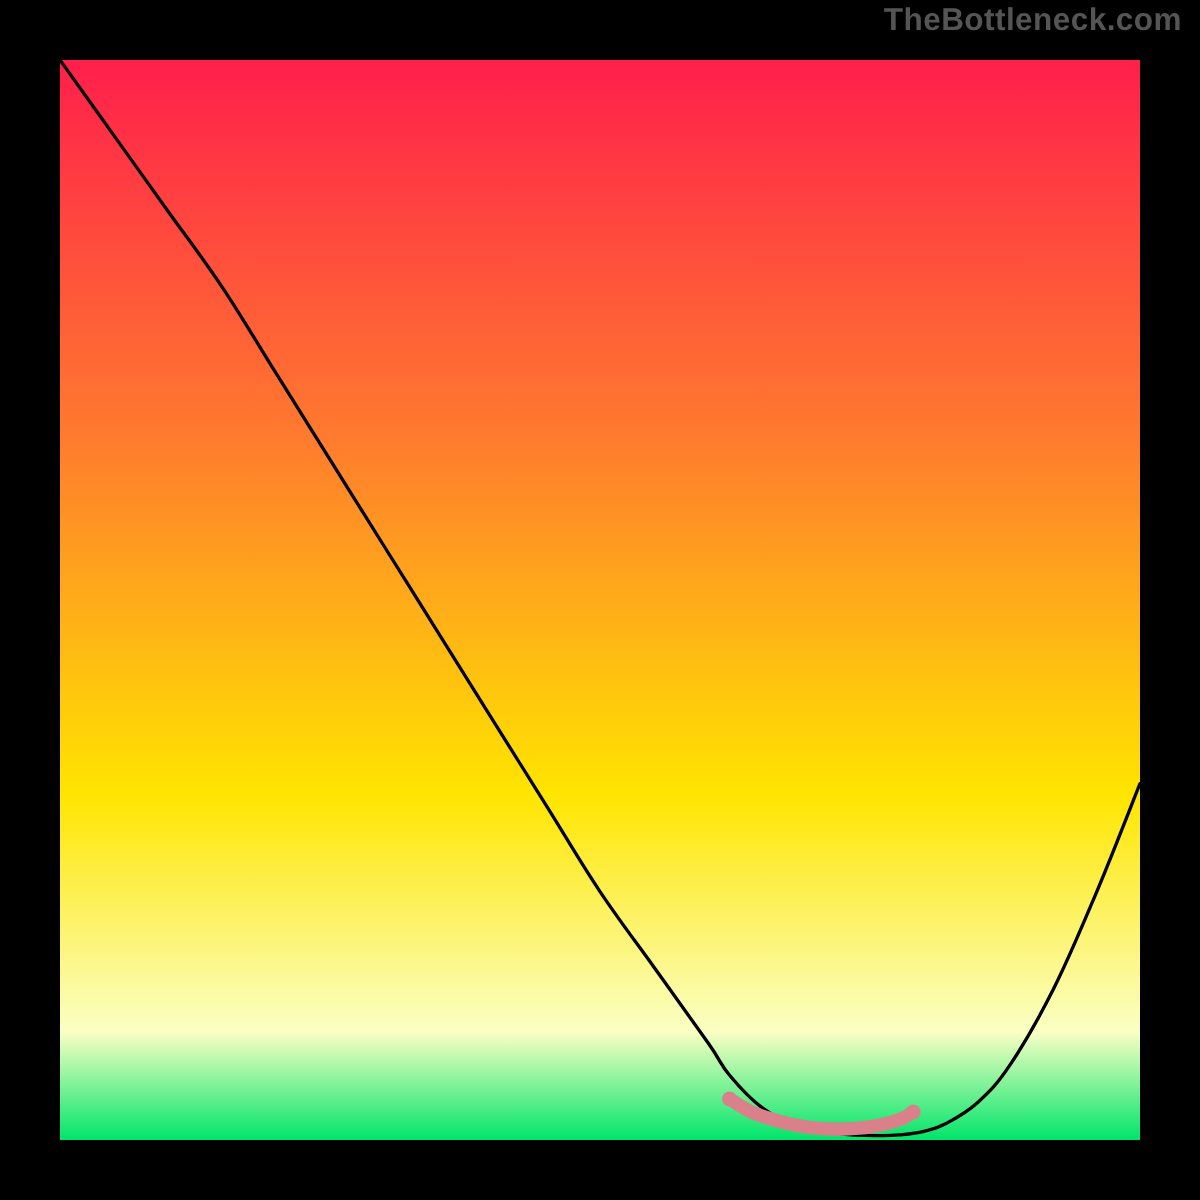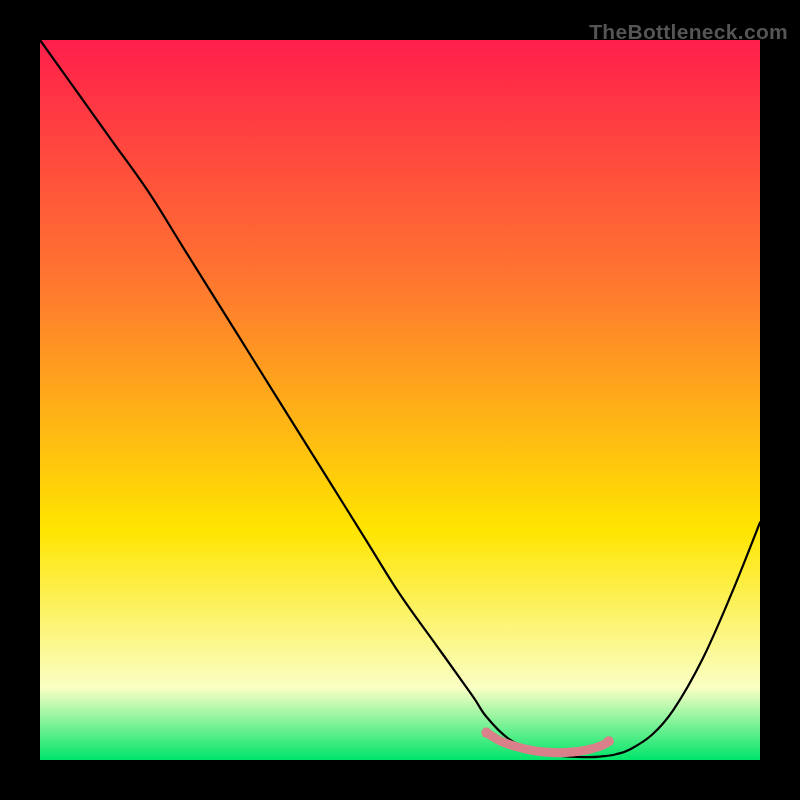--- a/index.html
+++ b/index.html
@@ -12,21 +12,21 @@
     font-family: Arial, Helvetica, sans-serif;
   }
   .frame {
     position: relative;
     width: 800px;
     height: 800px;
     background: #000;
   }
   .watermark {
     position: absolute;
-    top: 20px;
+    top: 2px;
     right: 12px;
     color: #555;
     font-size: 21px;
     font-weight: 600;
     letter-spacing: 0.3px;
     z-index: 5;
     user-select: none;
   }
   .plot {
     position: absolute;

